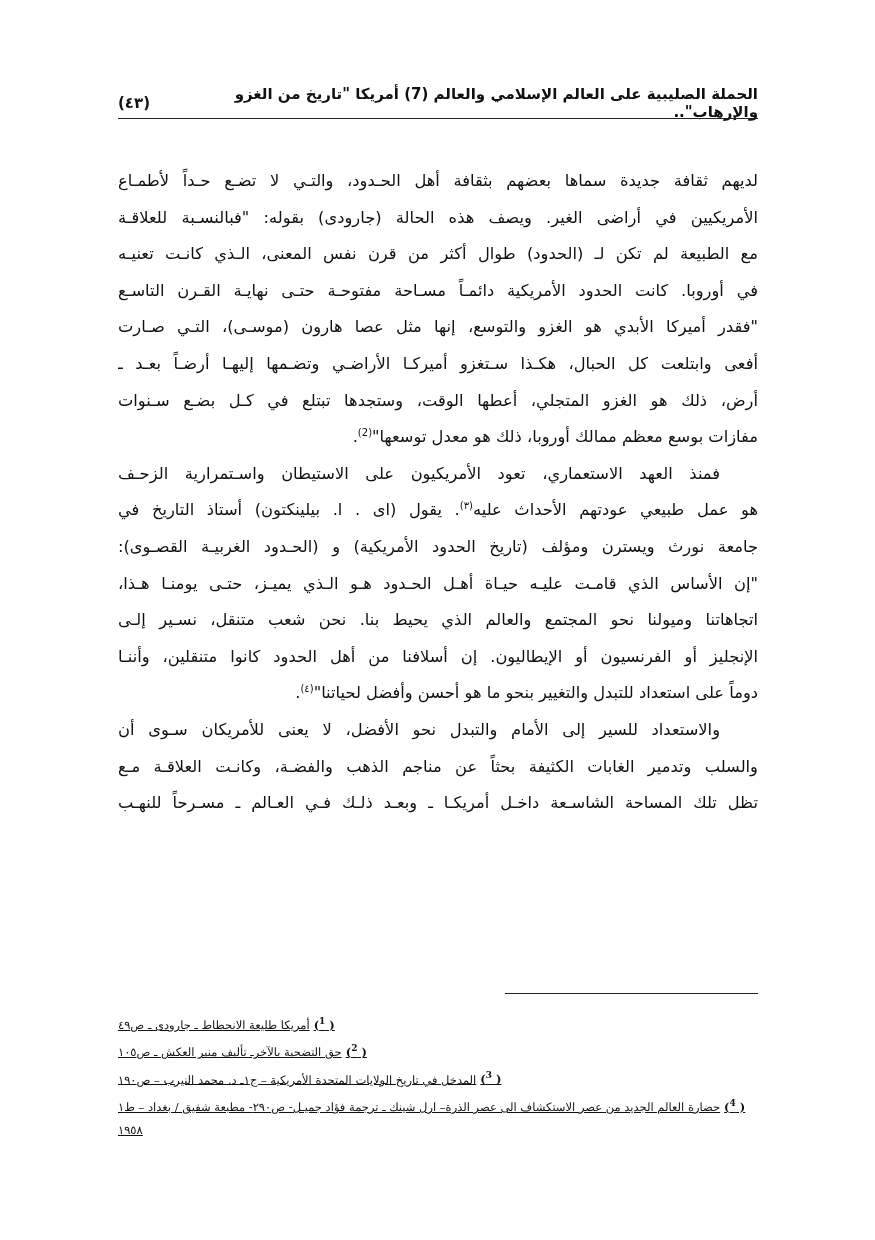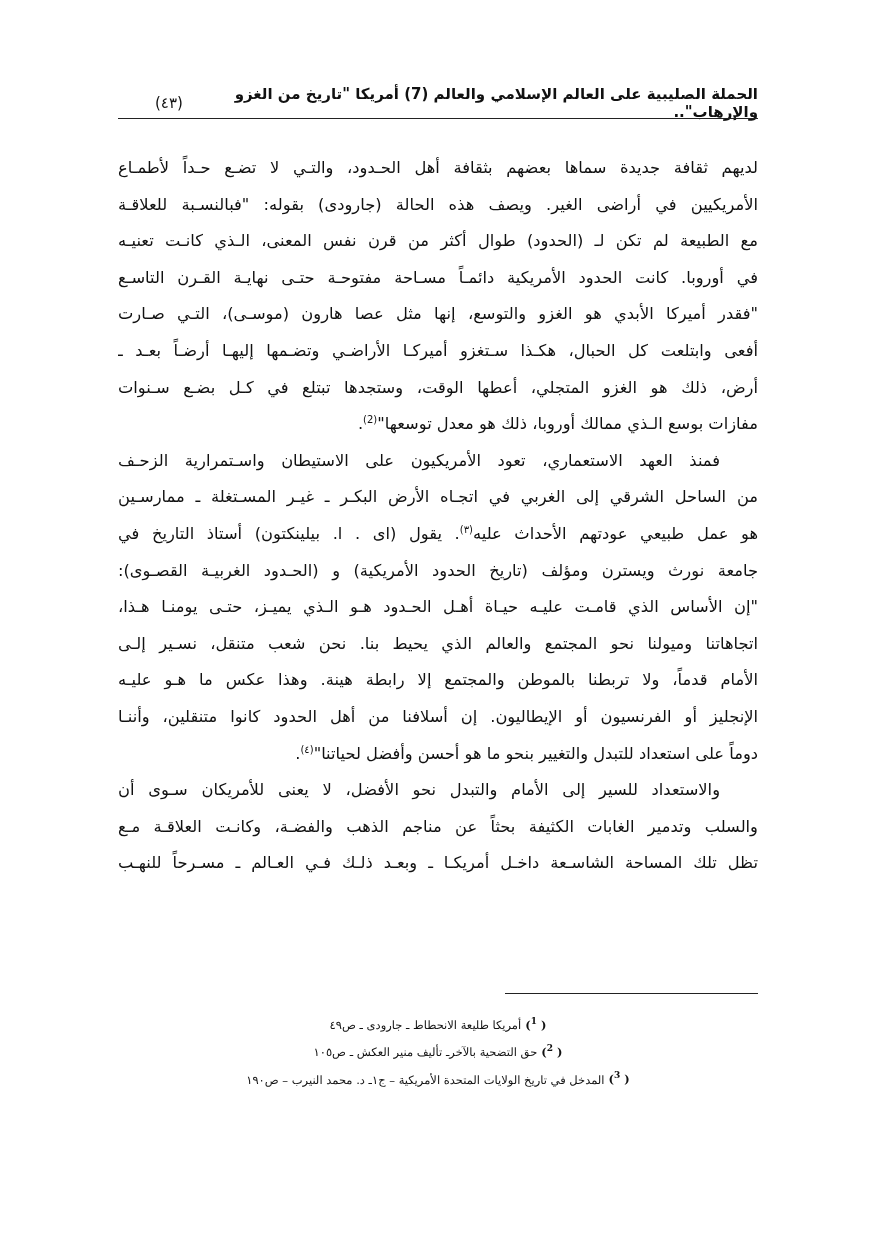--- a/index.html
+++ b/index.html
@@ -39,27 +39,26 @@
       position: absolute;
       left: 118px;
       top: 118px;
       width: 640px;
       height: 0;
       border-top: 1.3px solid #222;
     }
     .page-number {
       direction: rtl;
       unicode-bidi: isolate;
-      font-weight: normal;
-      margin-left: 37px;
+      font-weight: bold;
     }
     .body-text {
       position: absolute;
       left: 118px;
-      top: 150px;
+      top: 163px;
       width: 640px;
       direction: rtl;
       font-family: "DejaVu Sans", sans-serif;
       font-size: 16.3px;
       line-height: 36.6px;
       text-align: justify;
       text-align-last: right;
       color: #111;
     }
     .line {
@@ -96,21 +95,22 @@
       width: 640px;
       direction: rtl;
       font-family: "DejaVu Serif", serif;
       font-size: 11.5px;
       line-height: 23.5px;
       color: #111;
     }
     .footnote {
       display: block;
       white-space: normal;
-      text-align: center;
+      text-align: left;
+      text-decoration: underline;
     }
     .fn-marker {
       font-weight: bold;
       margin-left: 4px;
     }
     .fn-marker sup {
       font-size: 9px;
     }
   </style>
 </head>
@@ -125,42 +125,43 @@
   <div class="header-rule"></div>
 
   <div class="body-text">
     <span class="line">لديهم ثقافة جديدة سماها بعضهم بثقافة أهل الحـدود، والتـي لا تضـع حـداً لأطمـاع</span>
     <span class="line">الأمريكيين في أراضى الغير. ويصف هذه الحالة (جارودى) بقوله: "فبالنسـبة للعلاقـة</span>
     <span class="line">مع الطبيعة لم تكن لـ (الحدود) طوال أكثر من قرن نفس المعنى، الـذي كانـت تعنيـه</span>
     <span class="line">في أوروبا. كانت الحدود الأمريكية دائمـاً مسـاحة مفتوحـة حتـى نهايـة القـرن التاسـع</span>
     <span class="line">"فقدر أميركا الأبدي هو الغزو والتوسع، إنها مثل عصا هارون (موسـى)، التـي صـارت</span>
     <span class="line">أفعى وابتلعت كل الحبال، هكـذا سـتغزو أميركـا الأراضـي وتضـمها إليهـا أرضـاً بعـد ـ</span>
     <span class="line">أرض، ذلك هو الغزو المتجلي، أعطها الوقت، وستجدها تبتلع في كـل بضـع سـنوات</span>
-    <span class="line last"><span>مفازات بوسع الـذي ممالك أوروبا، ذلك هو معدل توسعها"</span><sup class="fn">(2)</sup><span>.</span></span>
+    <span class="line last"><span>مفازات بوسع معظم ممالك أوروبا، ذلك هو معدل توسعها"</span><sup class="fn">(2)</sup><span>.</span></span>
     <span class="line indent">فمنذ العهد الاستعماري، تعود الأمريكيون على الاستيطان واسـتمرارية الزحـف</span>
-    <span class="line">من الساحل الشرقي إلى الغربي في اتجـاه الأرض البكـر ـ غيـر المسـتغلة ـ ممارسـين</span>
     <span class="line"><span>هو عمل طبيعي عودتهم الأحداث عليه</span><sup class="fn">(٣)</sup><span>. يقول (اى . ا. بيلينكتون) أستاذ التاريخ في</span></span>
     <span class="line">جامعة نورث ويسترن ومؤلف (تاريخ الحدود الأمريكية) و (الحـدود الغربيـة القصـوى):</span>
     <span class="line">"إن الأساس الذي قامـت عليـه حيـاة أهـل الحـدود هـو الـذي يميـز، حتـى يومنـا هـذا،</span>
     <span class="line">اتجاهاتنا وميولنا نحو المجتمع والعالم الذي يحيط بنا. نحن شعب متنقل، نسـير إلـى</span>
-    <span class="line">الأمام قدماً، ولا تربطنا بالموطن والمجتمع إلا رابطة هينة. وهذا عكس ما هـو عليـه</span>
     <span class="line">الإنجليز أو الفرنسيون أو الإيطاليون. إن أسلافنا من أهل الحدود كانوا متنقلين، وأننـا</span>
     <span class="line last"><span>دوماً على استعداد للتبدل والتغيير بنحو ما هو أحسن وأفضل لحياتنا"</span><sup class="fn">(٤)</sup><span>.</span></span>
     <span class="line indent">والاستعداد للسير إلى الأمام والتبدل نحو الأفضل، لا يعنى للأمريكان سـوى أن</span>
     <span class="line">والسلب وتدمير الغابات الكثيفة بحثاً عن مناجم الذهب والفضـة، وكانـت العلاقـة مـع</span>
     <span class="line">تظل تلك المساحة الشاسـعة داخـل أمريكـا ـ وبعـد ذلـك فـي العـالم ـ مسـرحاً للنهـب</span>
   </div>
 
   <div class="footnote-rule"></div>
 
   <div class="footnotes">
     <div class="footnote">
       <span class="fn-marker">( <sup>1</sup>)</span><span>أمريكا طليعة الانحطاط ـ جارودى ـ ص٤٩</span>
     </div>
     <div class="footnote">
       <span class="fn-marker">( <sup>2</sup>)</span><span>حق التضحية بالآخرـ تأليف منير العكش ـ ص١٠٥</span>
     </div>
     <div class="footnote">
       <span class="fn-marker">( <sup>3</sup>)</span><span>المدخل في تاريخ الولايات المتحدة الأمريكية – ج١ـ د. محمد النيرب – ص١٩٠</span>
     </div>
+    <div class="footnote">
+      <span class="fn-marker">( <sup>4</sup>)</span><span>حضارة العالم الجديد من عصر الاستكشاف الى عصر الذرة– ارل شينك ـ ترجمة فؤاد جميـل- ص٢٩٠- مطبعة شفيق / بغداد – ط١ ١٩٥٨</span>
+    </div>
   </div>
 
 </div>
 
 </body></html>

